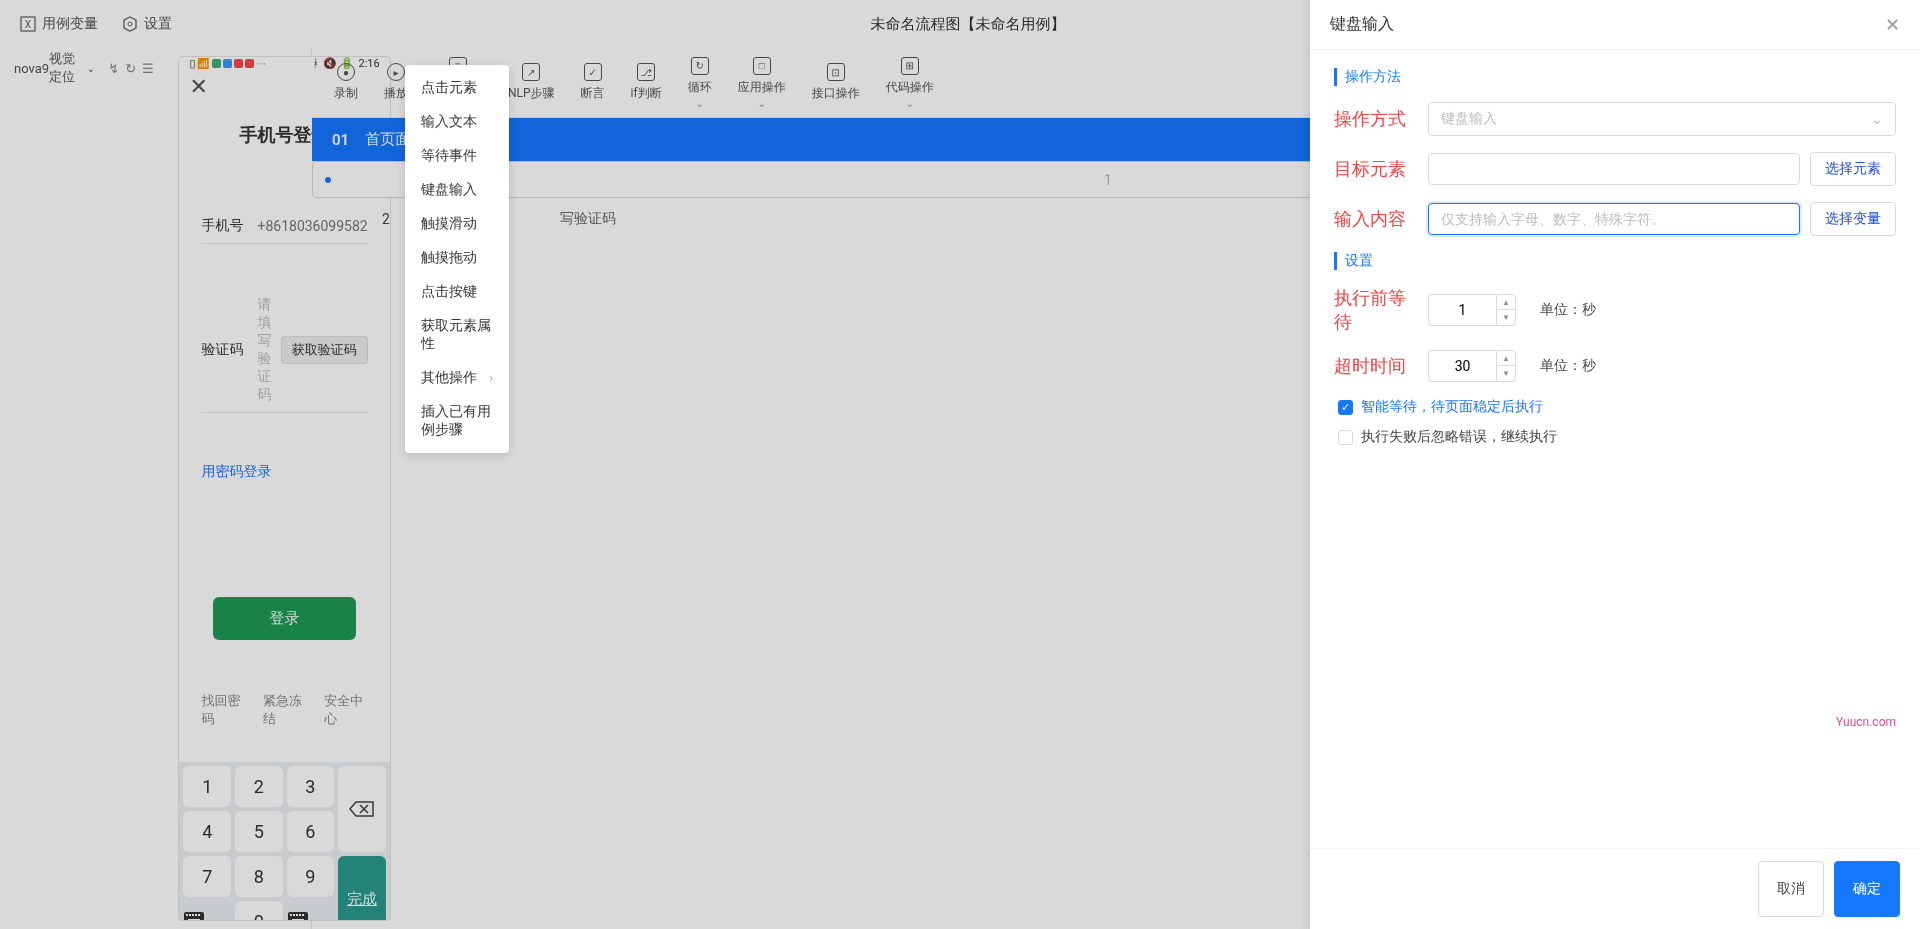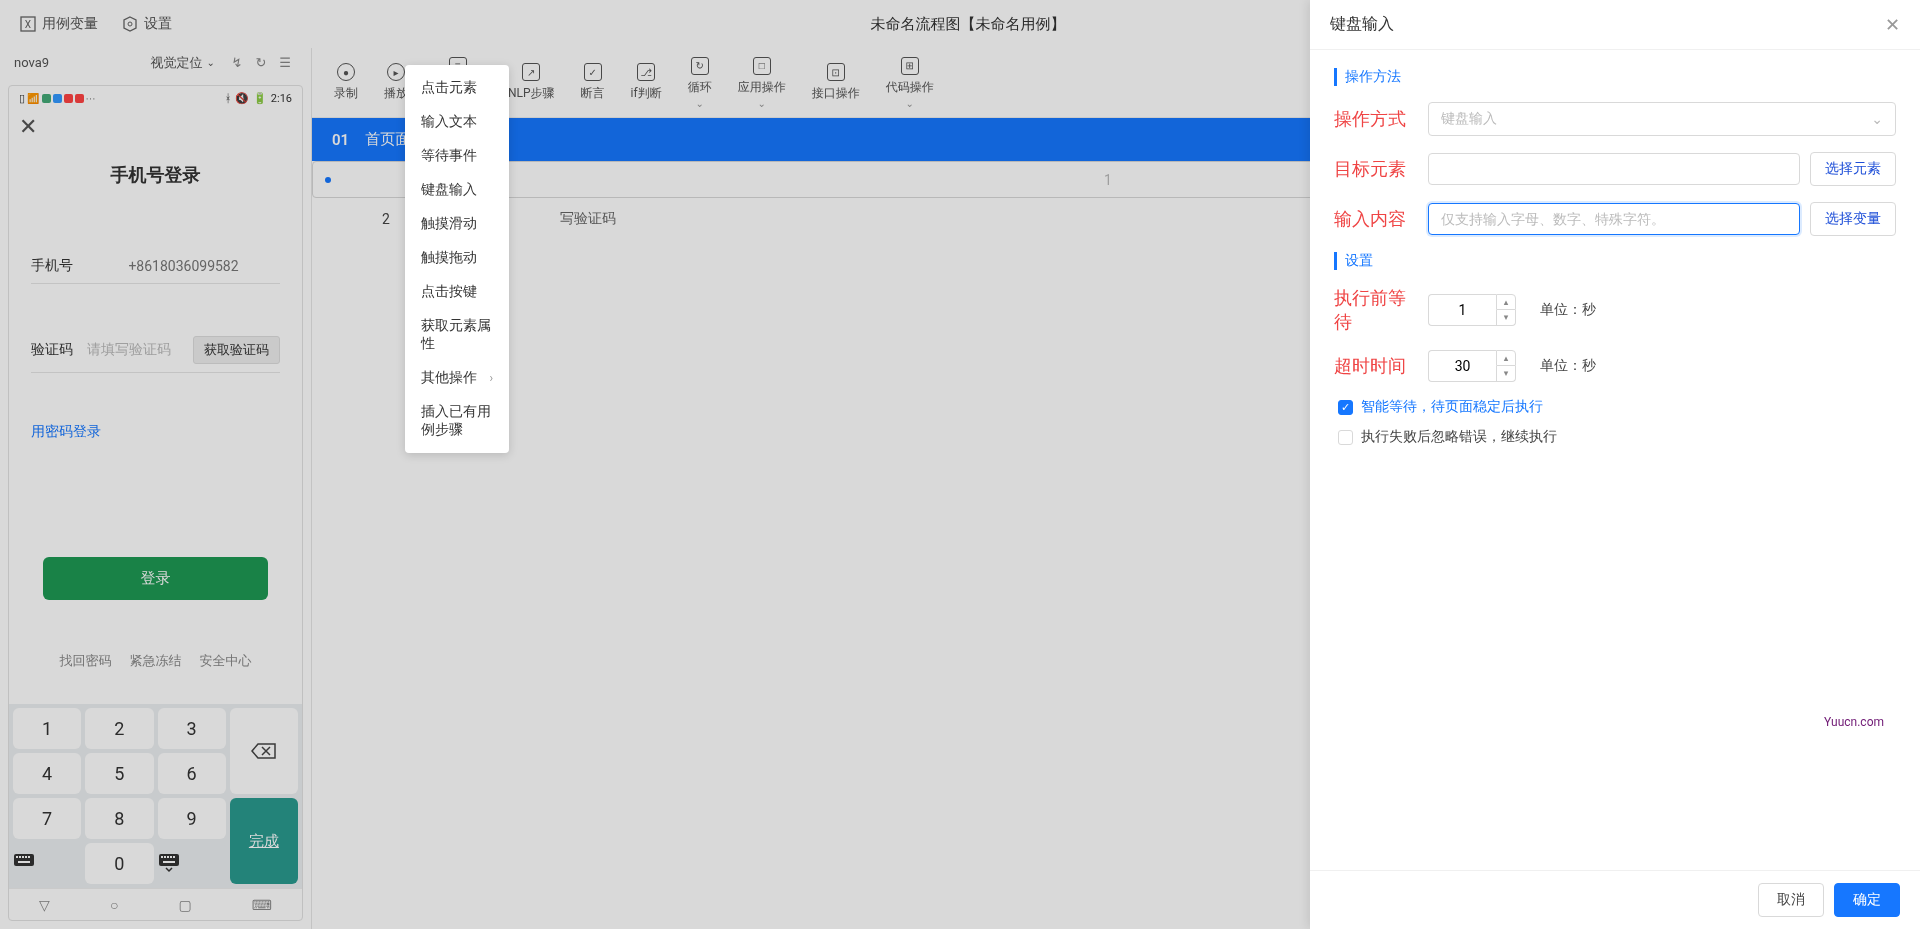--- a/index.html
+++ b/index.html
@@ -3,21 +3,21 @@
 <meta charset="utf-8">
 <style>
 *{box-sizing:border-box;margin:0;padding:0;font-family:-apple-system,BlinkMacSystemFont,"Segoe UI",Roboto,"Helvetica Neue",Arial,sans-serif;}
 body{background:#fff;font-size:14px;color:#333;overflow:hidden;height:929px;width:1920px;position:relative;}
 .overlay{position:absolute;inset:0;background:rgba(0,0,0,0.15);z-index:5;}
 .app{display:flex;flex-direction:column;height:929px;}
 .topbar{height:48px;display:flex;align-items:center;padding:0 20px;font-size:14px;color:#555;}
 .topbar .item{display:flex;align-items:center;gap:6px;margin-right:24px;cursor:pointer;}
 .topbar .title{flex:1;text-align:center;font-size:15px;color:#333;font-weight:500;}
 .main{flex:1;display:flex;min-height:0;}
-.left{width:312px;display:flex;flex-direction:column;border-right:1px solid #e6e6e6;}
+.left{width:312px;display:flex;flex-direction:row;border-right:1px solid #e6e6e6;}
 .device-bar{height:40px;display:flex;align-items:center;padding:0 14px;font-size:13px;color:#555;}
 .device-bar .name{flex:1;}
 .device-bar .locator{display:flex;align-items:center;gap:4px;cursor:pointer;margin-right:10px;}
 .device-bar .iconbtn{width:24px;text-align:center;cursor:pointer;color:#888;}
 .phone-wrap{flex:1;display:flex;flex-direction:column;padding:8px;}
 .phone{flex:1;background:#fff;border:1px solid #e2e2e2;border-radius:4px;display:flex;flex-direction:column;overflow:hidden;}
 .statusbar{height:24px;display:flex;align-items:center;justify-content:space-between;padding:0 10px;font-size:11px;color:#333;}
 .statusbar .l{display:flex;gap:2px;align-items:center;}
 .statusbar .r{display:flex;gap:4px;align-items:center;}
 .sq{width:9px;height:9px;border-radius:2px;display:inline-block;}
@@ -72,24 +72,24 @@
 .numbox .spin{width:20px;height:16px;border:1px solid #d9d9d9;display:flex;align-items:center;justify-content:center;font-size:9px;line-height:1;color:#888;cursor:pointer;background:#fff;}
 .numbox .spin:first-child{border-radius:0 4px 0 0;}
 .numbox .spin:last-child{border-radius:0 0 4px 0;border-top:none;}
 .unit{margin-left:14px;font-size:14px;color:#444;}
 .check{display:flex;align-items:center;gap:8px;font-size:14px;margin-bottom:12px;margin-left:4px;}
 .checkbox{width:15px;height:15px;border:1px solid #d9d9d9;border-radius:3px;display:flex;align-items:center;justify-content:center;font-size:11px;color:#fff;}
 .checkbox.on{background:#1677ff;border-color:#1677ff;}
 .check .txt{color:#444;}
 .check .txt.blue{color:#1677ff;}
 .drawer-foot{border-top:1px solid #f0f0f0;padding:12px 20px;display:flex;justify-content:flex-end;gap:10px;}
-.btn2{padding:7px 18px;border-radius:4px;font-size:14px;cursor:pointer;}
+.btn2{padding:18px 18px;border-radius:4px;font-size:14px;cursor:pointer;}
 .btn2.cancel{border:1px solid #d9d9d9;background:#fff;color:#444;}
 .btn2.ok{background:#1677ff;color:#fff;border:1px solid #1677ff;}
-.watermark{position:absolute;right:36px;bottom:200px;font-size:12px;color:#701a75;pointer-events:none;}
+.watermark{position:absolute;right:24px;bottom:200px;font-size:12px;color:#ec4899;pointer-events:none;}
 svg{display:block;}
 </style>
 </head>
 <body>
 
 <div class="app">
   <div class="topbar">
     <div class="item">
       <svg width="16" height="16">
           <rect x="1" y="1" width="14" height="14" fill="none" stroke="#666" stroke-width="1.3"></rect>

